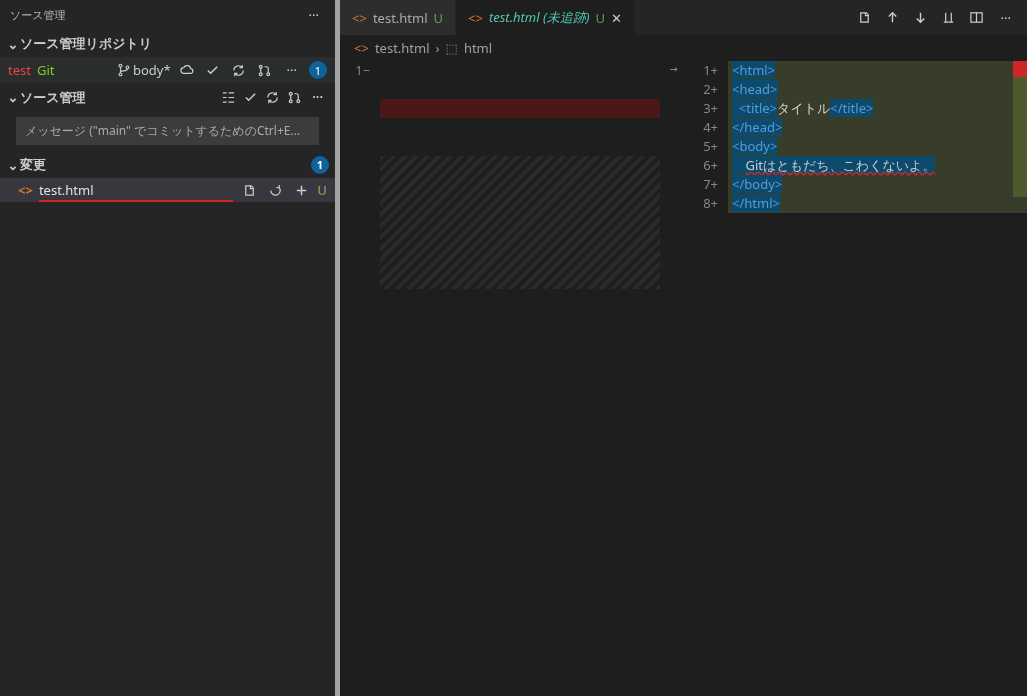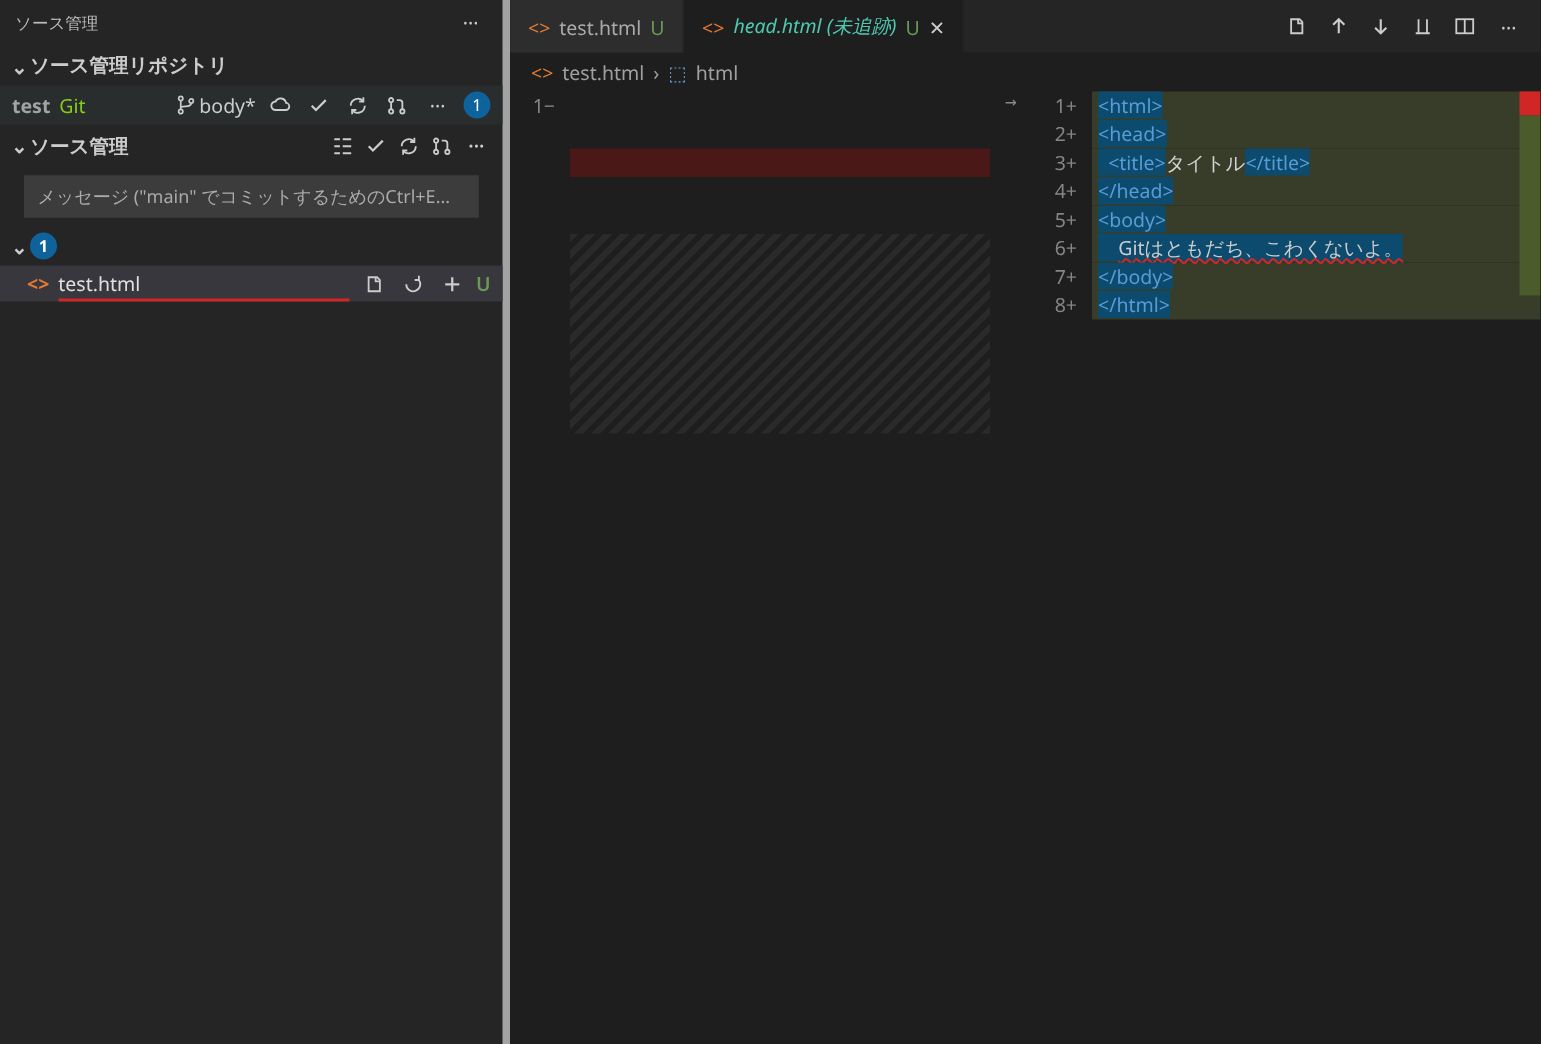--- a/index.html
+++ b/index.html
@@ -8,21 +8,21 @@
 .sb-hdr{display:flex;align-items:center;justify-content:space-between;padding:6px 10px;font-size:11px;color:#bbb;text-transform:none}
 .sb-hdr .lbl{font-size:11px}
 .dots{color:#ccc;padding:0 6px;cursor:pointer}
 .section-title{display:flex;align-items:center;padding:4px 6px;font-size:11px;color:#ccc;font-weight:600;cursor:pointer}
 .section-title .chev{width:14px;text-align:center;font-size:13px}
 .section-title .grow{flex:1}
 .iconbtn{width:20px;height:20px;display:inline-flex;align-items:center;justify-content:center;color:#ccc;cursor:pointer}
 .iconbtn svg{width:15px;height:15px}
 .badge{background:#0e639c;color:#fff;border-radius:10px;min-width:18px;height:18px;display:inline-flex;align-items:center;justify-content:center;font-size:11px;padding:0 5px}
 .repo-row{display:flex;align-items:center;padding:3px 8px;background:#2a2d2e;gap:6px;font-size:13px}
-.repo-row .name{color:#a3a3a3;font-weight:700}
+.repo-row .name{color:#ef4444;font-weight:400}
 .repo-row .git{color:#84cc16}
 .repo-row .sp{flex:1}
 .branch{color:#ccc;font-size:11px;display:flex;align-items:center;gap:2px}
 .section-actions{display:flex;align-items:center;gap:2px}
 .msg-input{margin:6px 16px 6px 16px;background:#3c3c3c;color:#aaa;padding:4px 8px;border:1px solid #3c3c3c;font-size:12px;white-space:nowrap;overflow:hidden;text-overflow:ellipsis}
 .commit-row{display:flex;margin:0 16px 8px 16px}
 .commit-btn{flex:1;background:#0e639c;color:#fff;display:flex;align-items:center;justify-content:center;gap:6px;height:26px;cursor:pointer;font-size:13px}
 .commit-drop{width:26px;background:#0e639c;border-left:1px solid #1a6fab;display:flex;align-items:center;justify-content:center;cursor:pointer}
 .changes-hdr{display:flex;align-items:center;padding:4px 6px;font-size:11px;font-weight:700}
 .changes-hdr .chev{width:14px;text-align:center}
@@ -151,20 +151,21 @@
         </span>
       <span class="dots">···</span>
     </span>
   </div>
 
   <div class="msg-input">メッセージ ("main" でコミットするためのCtrl+E...</div>
 
 
   <div class="changes-hdr">
     <span class="chev">⌄</span>
+    <span class="grow">変更</span>
     <span class="badge">1</span>
   </div>
 
   <div class="file-row">
     <span class="fic">&lt;&gt;</span>
     <span class="fname">test.html</span>
     <span class="iconbtn">
         <svg viewBox="0 0 16 16" fill="none" stroke="#ccc" stroke-width="1.3">
           <path d="M4 3h6l2 2v8H4z"></path>
           <path d="M9 3v3h3"></path>
@@ -187,21 +188,21 @@
 
 <div class="editor">
   <div class="tabbar">
     <div class="tab">
       <span class="fic">&lt;&gt;</span>
       <span>test.html</span>
       <span class="u">U</span>
     </div>
     <div class="tab active">
       <span class="fic">&lt;&gt;</span>
-      <span class="italic">head.html (未追跡)</span>
+      <span class="italic">test.html (未追跡)</span>
       <span class="u">U</span>
       <span class="close">✕</span>
     </div>
     <span class="sp"></span>
     <div class="tabacts">
       <span class="iconbtn">
           <svg viewBox="0 0 16 16" fill="none" stroke="#ccc" stroke-width="1.3">
             <path d="M4 3h6l2 2v8H4z"></path>
             <path d="M9 3v3h3"></path>
           </svg>

